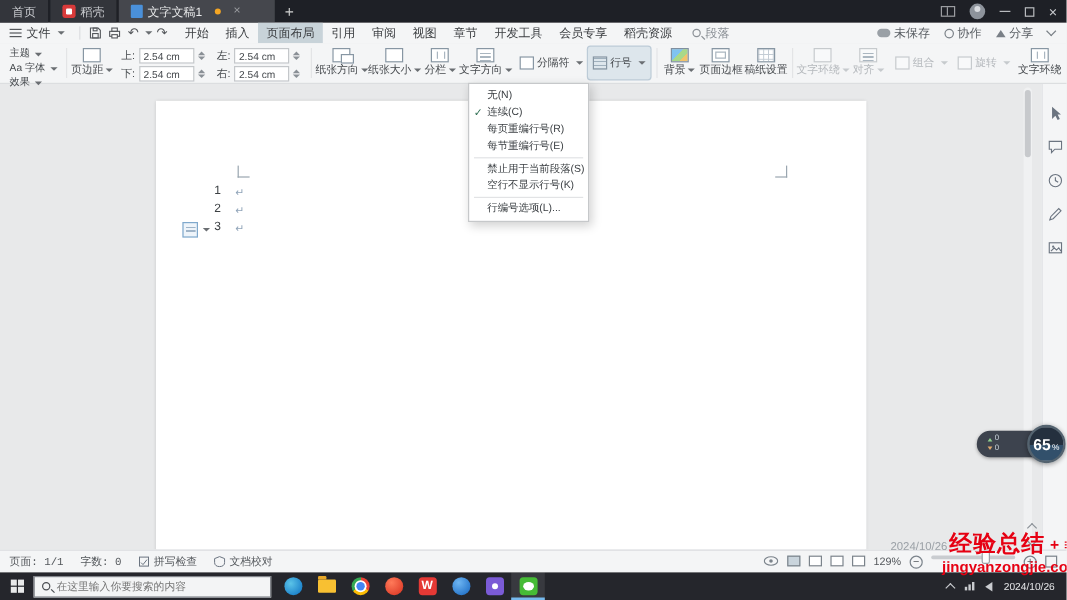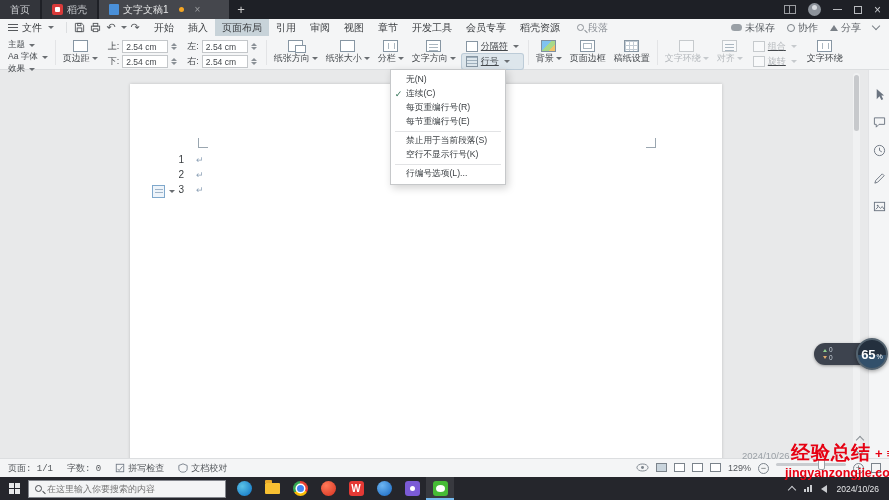--- a/index.html
+++ b/index.html
@@ -71,31 +71,31 @@
   .ib.grid { background-image:linear-gradient(#c3ccd4 1px, transparent 1px), linear-gradient(90deg,#c3ccd4 1px, transparent 1px);
              background-size:4px 4px; }
   .margrid { display:grid; grid-template-columns:auto auto; grid-template-rows:1fr 1fr;
              column-gap:10px; row-gap:2px; padding:2px 6px; align-items:center; }
   .mcell { display:flex; align-items:center; gap:3px; white-space:nowrap; }
   .mval { width:46px; height:13px; border:1px solid #c4c7ca; background:#fff; font-size:8.5px;
           color:#45494d; padding:0 3px; font-family:"Liberation Sans",sans-serif; }
   .spin { display:flex; flex-direction:column; gap:1px; }
   .sp-up { width:0;height:0;border-left:3px solid transparent;border-right:3px solid transparent;border-bottom:3px solid #8a9096; }
   .sp-dn { width:0;height:0;border-left:3px solid transparent;border-right:3px solid transparent;border-top:3px solid #8a9096; }
-  .smallcol { display:flex; flex-direction:column; justify-content:space-between; padding:1px 2px;text-decoration:underline; }
+  .smallcol { display:flex; flex-direction:row; justify-content:space-between; padding:1px 2px; }
   .smbtn { display:flex; align-items:center; gap:3px; padding:1px 4px; border-radius:2px; white-space:nowrap; }
   .smbtn.pressed { background:#dde6ec; box-shadow:0 0 0 1px #bccbd7; }
   .si { width:12px; height:11px; border:1px solid #8796a3; background:#fff; flex:none; }
   .si.num { background:repeating-linear-gradient(#9fb0bd 0 1px, transparent 1px 3px); border-color:#8796a3; }
   .dis { color:#b4b8bc; }
   .dis .ib, .dis .si { border-color:#c6cacd; background:#f8f9fa; }
   .dis .car { border-top-color:#c6cacd; }
 
   
-  .pop { position:absolute; left:390px; top:69px; width:116px; background:#fff; border:1px solid #c6c8ca;
+  .pop { position:absolute; left:390px; top:69px; width:101px; background:#fff; border:1px solid #c6c8ca;
          box-shadow:2px 3px 8px rgba(0,0,0,.18); z-index:60; padding:3px 0; }
   .pop-item { display:flex; align-items:center; height:14px; font-size:8.7px; color:#3c4044; white-space:nowrap; }
   .pop-check { width:15px; text-align:center; color:#2f6f53; font-size:9px; flex:none; }
   .pop-div { height:1px; background:#e2e3e5; margin:2px 4px; }
 
   
   .docarea { position:absolute; top:70px; left:0; right:21px; bottom:42px; background:#e8e9ea; overflow:hidden; }
   .page { position:absolute; left:130px; top:14px; width:592px; height:380px; background:#fff;
           box-shadow:0 0 3px rgba(0,0,0,.18); }
   .cm { position:absolute; width:10px; height:10px; }
@@ -164,21 +164,21 @@
   .ic-wechat { width:15px; height:15px; border-radius:3px; background:#46bb36; position:relative; }
   .ic-wechat::after { content:""; position:absolute; left:3px; top:4px; width:9px; height:7px; border-radius:50%; background:#fff; }
   .tray { margin-left:auto; display:flex; align-items:center; gap:9px; padding-right:10px; font-size:8.5px; }
   .chev-up { width:6px; height:6px; border-left:1px solid #c9cbcf; border-top:1px solid #c9cbcf; transform:rotate(45deg); margin-top:3px; }
   .net-ic { display:flex; align-items:flex-end; gap:1px; }
   .net-ic span { width:2px; background:#c9cbcf; }
   .spk-ic { width:0; height:0; border-top:4px solid transparent; border-bottom:4px solid transparent; border-right:6px solid #c9cbcf; }
 
   
   .graydate { position:absolute; left:742px; top:450px; font-size:9.5px; color:#9ba1a7; z-index:30; }
-  .ball { position:absolute; left:814px; top:338px; width:74px; height:32px; z-index:40; }
+  .ball { position:absolute; left:814px; top:354px; width:74px; height:32px; z-index:40; }
   .ball-pill { position:absolute; left:0; top:5px; width:68px; height:22px; background:#3d434e;
                border-radius:11px; box-shadow:0 1px 3px rgba(0,0,0,.35); display:flex; flex-direction:column;
                justify-content:center; gap:1px; padding-left:9px; }
   .pill-row { display:flex; align-items:center; gap:2px; font-size:6.5px; color:#c9d2da; line-height:1; }
   .up-tri { width:0;height:0;border-left:2px solid transparent;border-right:2px solid transparent;border-bottom:3px solid #8fd08f; }
   .dn-tri { width:0;height:0;border-left:2px solid transparent;border-right:2px solid transparent;border-top:3px solid #e0a96c; }
   .ball-circle { position:absolute; right:0; top:0; width:32px; height:32px; border-radius:50%;
                  background:linear-gradient(#24303e 52%, #32506b 52%); border:2px solid #54636f;
                  display:flex; align-items:baseline; justify-content:center; color:#fff; font-weight:bold;
                  font-size:13px; padding-top:7px; box-shadow:0 1px 4px rgba(0,0,0,.4); }

